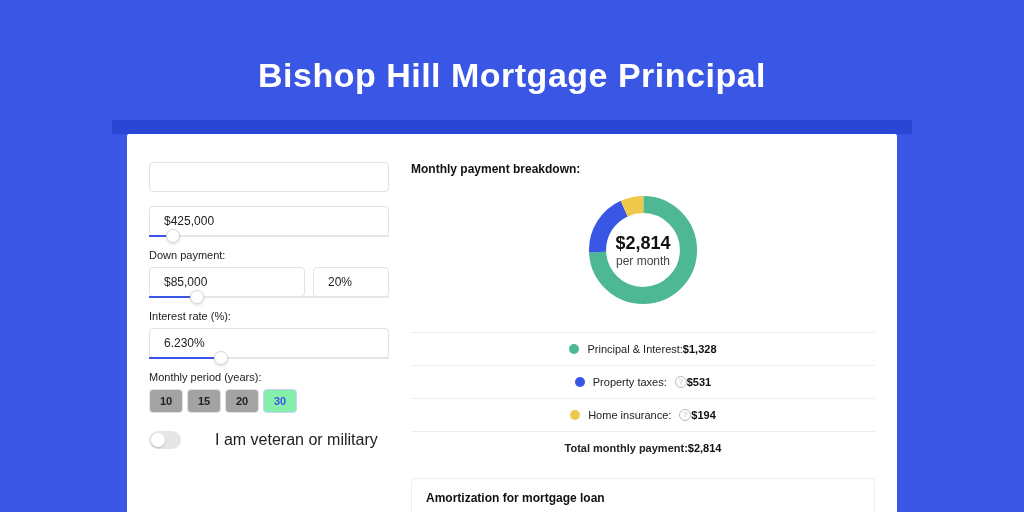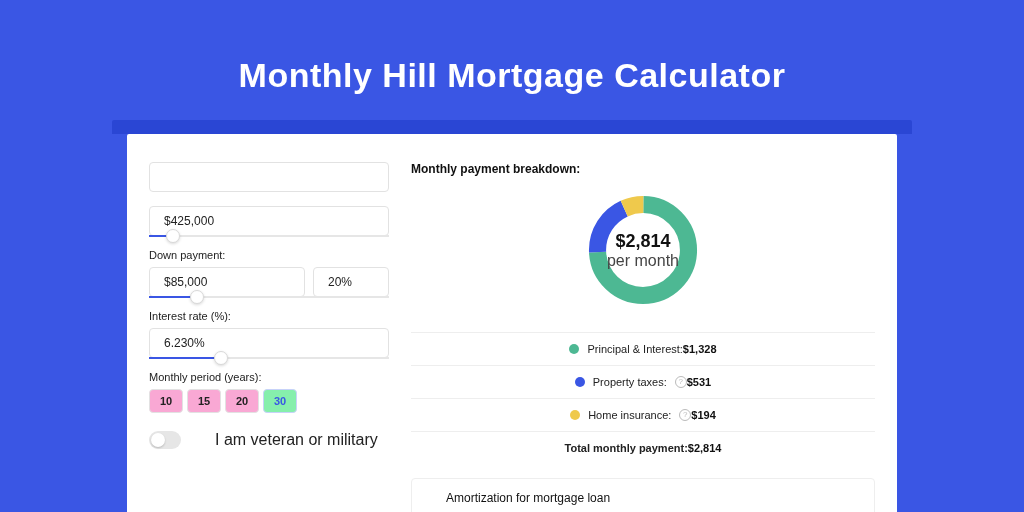--- a/index.html
+++ b/index.html
@@ -14,51 +14,51 @@
   .field { width: 100%; height: 30px; border: 1px solid #e2e2e2; border-radius: 4px; padding: 0 14px; font-size: 12px; color: #222; background: #fff; }
   .group { margin-bottom: 14px; position: relative; }
   .field-pair { display: flex; gap: 8px; }
   .field-pair .field:first-child { flex: 1 1 auto; }
   .field-pair .field:last-child { flex: 0 0 76px; }
   .slider-wrap { position: relative; height: 0; margin-top: -1px; }
   .slider-track { position: absolute; left: 0; top: 0; height: 2px; background: #3a56e4; }
   .slider-rest { position: absolute; top: 0; height: 2px; background: #e6e6e6; }
   .slider-thumb { position: absolute; top: -6px; width: 14px; height: 14px; border-radius: 50%; background: #fff; border: 1px solid #d9d9d9; box-shadow: 0 1px 3px rgba(0,0,0,.15); transform: translateX(-50%); cursor: pointer; }
   .period-row { display: flex; gap: 4px; }
-  .period-btn { flex: 0 0 auto; width: 34px; height: 24px; border: 1px solid #e2e2e2; border-radius: 4px; background: #f9a8d4; font-size: 11px; font-weight: 600; color: #222; cursor: pointer; }
+  .period-btn { flex: 0 0 auto; width: 34px; height: 24px; border: 1px solid #e2e2e2; border-radius: 4px; background: #a3a3a3; font-size: 11px; font-weight: 600; color: #222; cursor: pointer; }
   .period-btn.active { background: #86efac; border-color: #c7d2f9; color: #3a56e4; }
   .toggle-row { display: flex; align-items: center; gap: 10px; margin-top: 18px; }
   .toggle { width: 32px; height: 18px; border-radius: 9px; background: #e6e6e6; position: relative; cursor: pointer; }
   .toggle::after { content: ""; position: absolute; left: 2px; top: 2px; width: 14px; height: 14px; border-radius: 50%; background: #fff; box-shadow: 0 1px 2px rgba(0,0,0,.2); }
   .toggle-label { font-size: 16px; color: #222; margin-left: 24px; }
   .section-title { font-size: 12px; font-weight: 700; color: #111; margin-bottom: 14px; }
   .donut-area { display: flex; justify-content: center; margin-bottom: 22px; }
   .donut-wrap { position: relative; width: 120px; height: 120px; }
   .donut-center { position: absolute; inset: 0; display: flex; flex-direction: column; align-items: center; justify-content: center; }
   .donut-amount { font-size: 18px; font-weight: 700; color: #111; }
-  .donut-sub { font-size: 16px; color: #444; }
+  .donut-sub { font-size: 12px; color: #444; }
   .row { display: flex; align-items: center; justify-content: center; padding: 10px 0; border-top: 1px solid #eee; font-size: 11px; }
   .row:first-of-type { border-top: 1px solid #eee; }
   .row-left { display: flex; align-items: center; gap: 8px; color: #222; }
   .dot { width: 10px; height: 10px; border-radius: 50%; }
   .dot-green { background: #4db893; }
   .dot-blue { background: #3a56e4; }
   .dot-yellow { background: #efc94c; }
   .row-val { font-weight: 600; color: #111; }
   .row-total .row-left { font-weight: 700; }
   .row-total .row-val { font-weight: 700; }
   .help-icon { width: 12px; height: 12px; border-radius: 50%; border: 1px solid #bbb; color: #bbb; font-size: 8px; line-height: 10px; text-align: center; display: inline-block; }
   .amort-box { margin-top: 14px; border: 1px solid #eee; border-radius: 4px; padding: 12px 14px; }
-  .amort-title { font-size: 12px; font-weight: 400; color: #111; margin-bottom: 10px; margin-left: 20px; }
+  .amort-title { font-size: 12px; font-weight: 700; color: #111; margin-bottom: 10px; }
 </style>
 </head>
 <body>
 
 <div class="page-bg">
-  <h1 class="page-title">Monthly Hill Mortgage Calculator</h1>
+  <h1 class="page-title">Bishop Hill Mortgage Principal</h1>
   <div class="shadow-bar"></div>
 
   <div class="card">
 
     <div class="col-left">
 
       <div class="group">
         <input class="field" value="" style="">
       </div>
 

